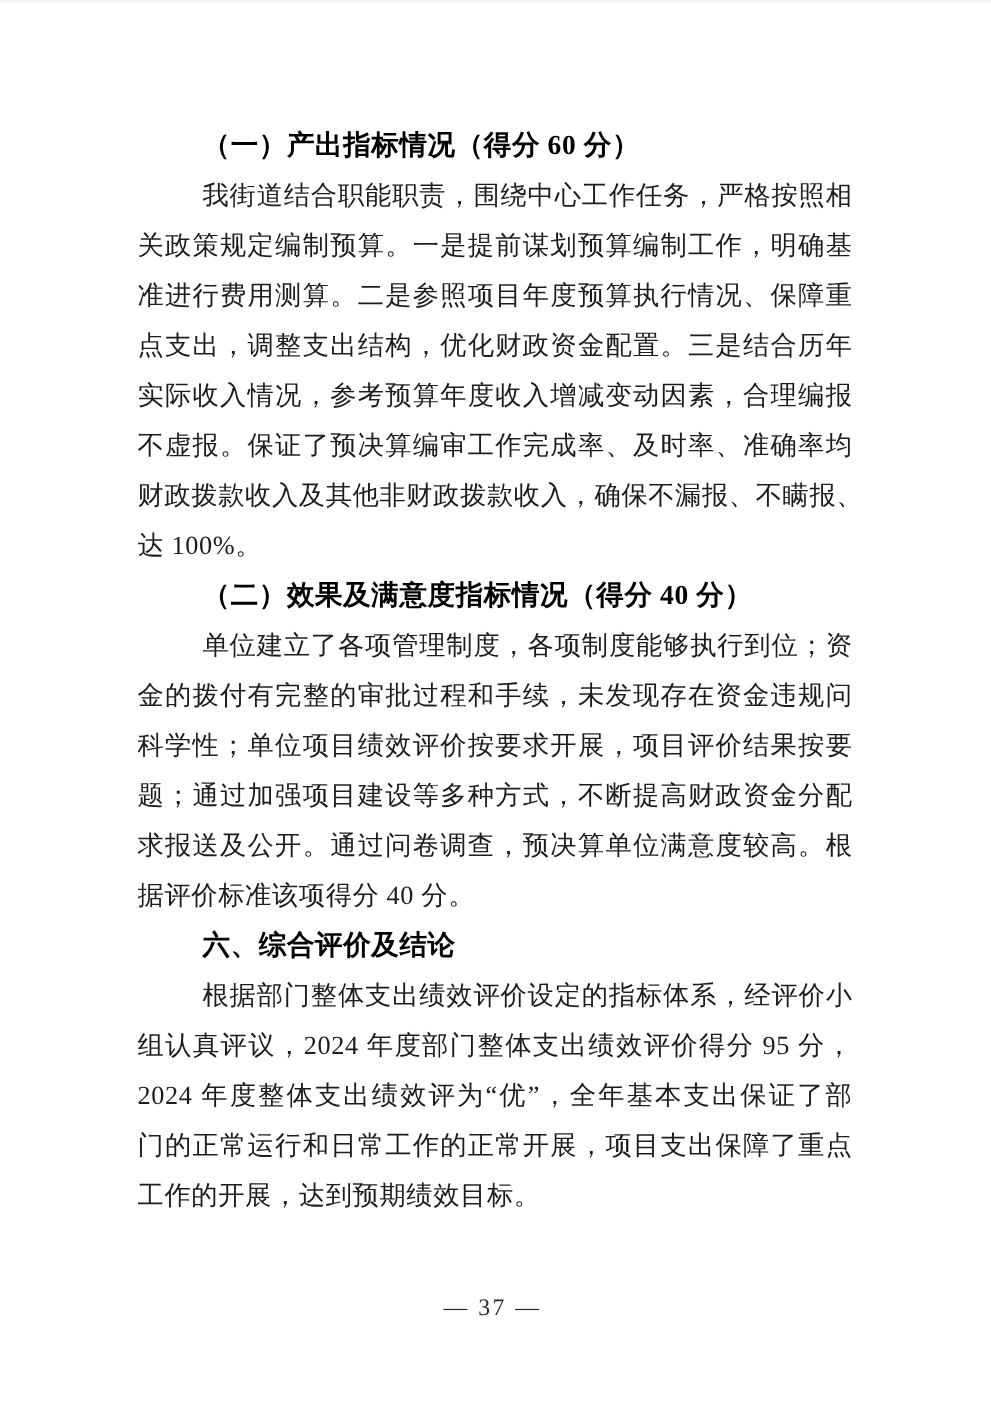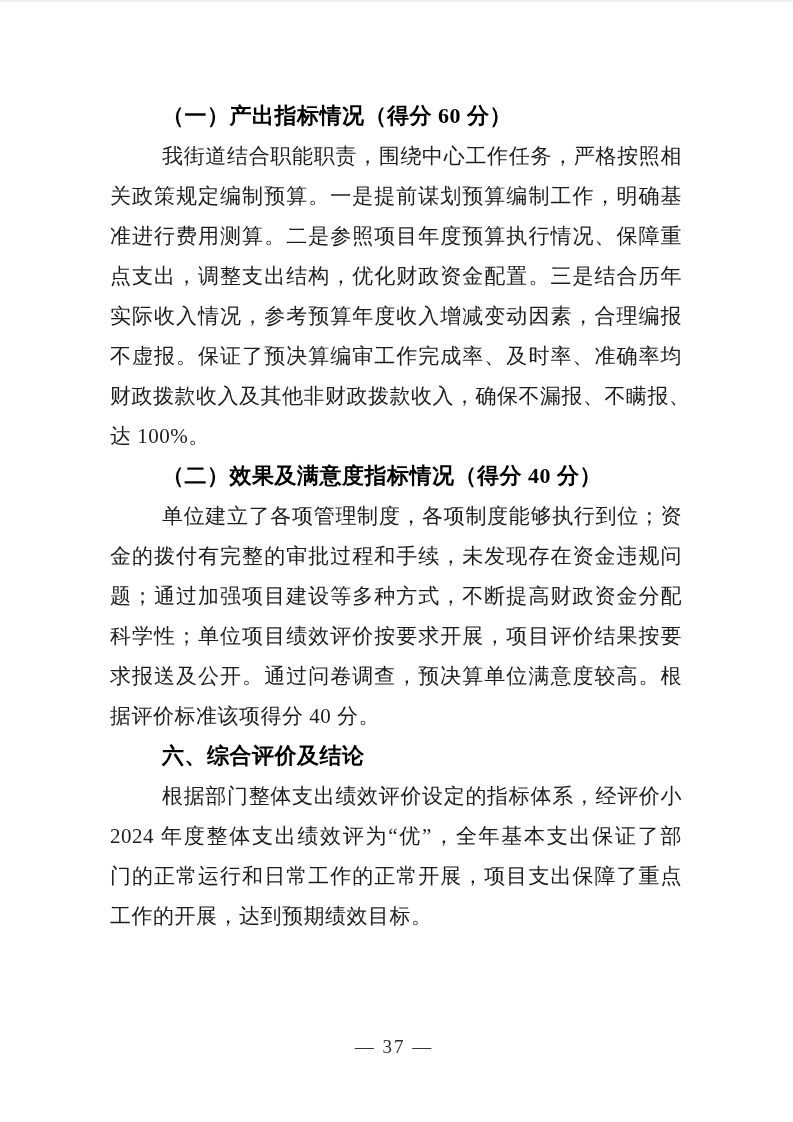--- a/index.html
+++ b/index.html
@@ -76,24 +76,25 @@
     <div class="line paragraph">关政策规定编制预算。一是提前谋划预算编制工作，明确基</div>
     <div class="line paragraph">准进行费用测算。二是参照项目年度预算执行情况、保障重</div>
     <div class="line paragraph">点支出，调整支出结构，优化财政资金配置。三是结合历年</div>
     <div class="line paragraph">实际收入情况，参考预算年度收入增减变动因素，合理编报</div>
     <div class="line paragraph">不虚报。保证了预决算编审工作完成率、及时率、准确率均</div>
     <div class="line paragraph">财政拨款收入及其他非财政拨款收入，确保不漏报、不瞒报、</div>
     <div class="line paragraph last">达 100%。</div>
     <div class="line heading indent">（二）效果及满意度指标情况（得分 40 分）</div>
     <div class="line paragraph indent">单位建立了各项管理制度，各项制度能够执行到位；资</div>
     <div class="line paragraph">金的拨付有完整的审批过程和手续，未发现存在资金违规问</div>
+    <div class="line paragraph">科学性；单位项目绩效评价按要求开展，项目评价结果按要</div>
     <div class="line paragraph">题；通过加强项目建设等多种方式，不断提高财政资金分配</div>
-    <div class="line paragraph">科学性；单位项目绩效评价按要求开展，项目评价结果按要</div>
     <div class="line paragraph">求报送及公开。通过问卷调查，预决算单位满意度较高。根</div>
     <div class="line paragraph last">据评价标准该项得分 40 分。</div>
     <div class="line heading indent">六、综合评价及结论</div>
     <div class="line paragraph indent">根据部门整体支出绩效评价设定的指标体系，经评价小</div>
+    <div class="line paragraph">组认真评议，2024 年度部门整体支出绩效评价得分 95 分，</div>
     <div class="line paragraph">2024 年度整体支出绩效评为“优”，全年基本支出保证了部</div>
     <div class="line paragraph">门的正常运行和日常工作的正常开展，项目支出保障了重点</div>
     <div class="line paragraph last">工作的开展，达到预期绩效目标。</div>
   </div>
 
 <div class="page-footer">— 37 —</div>
 
 </body></html>

